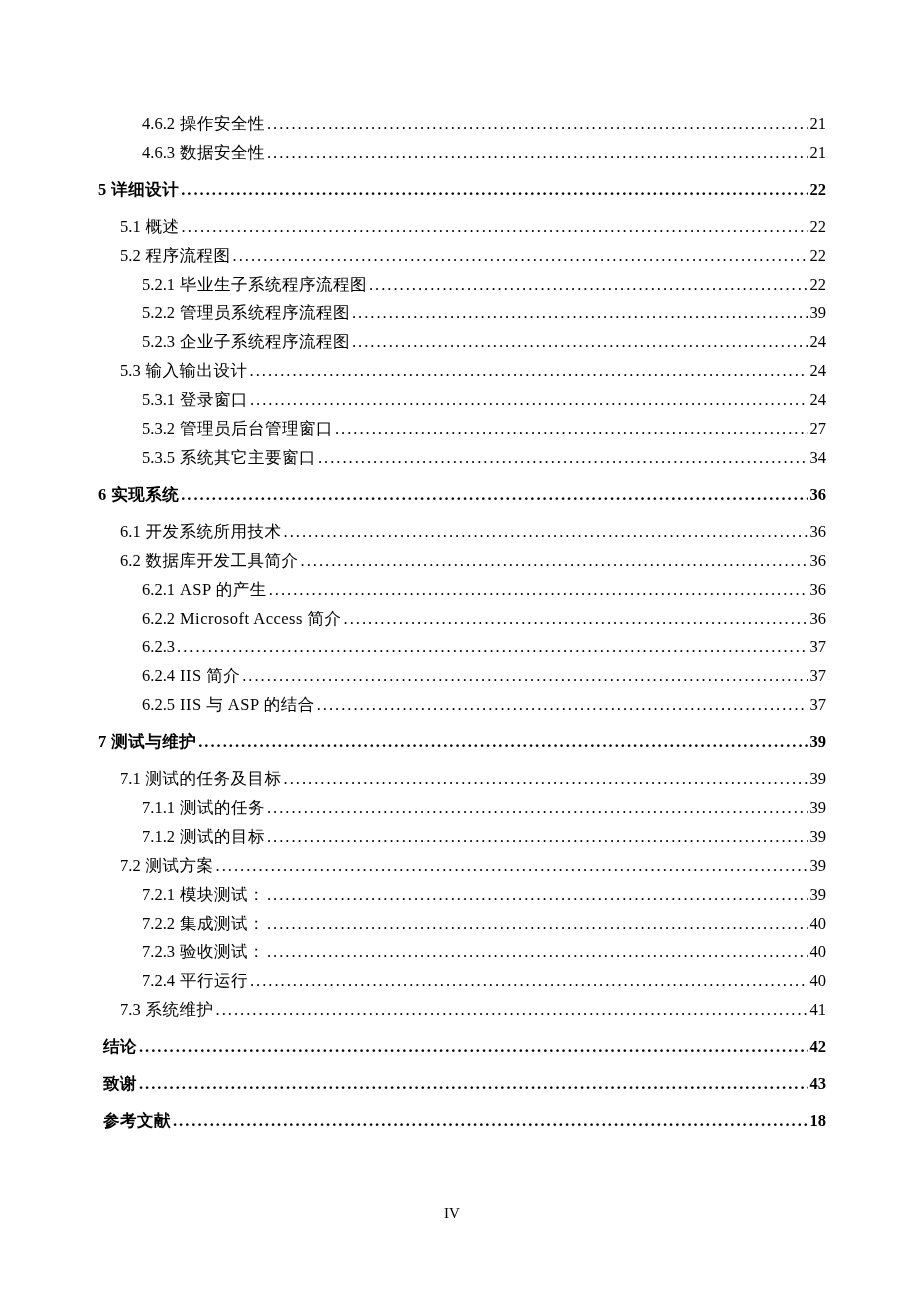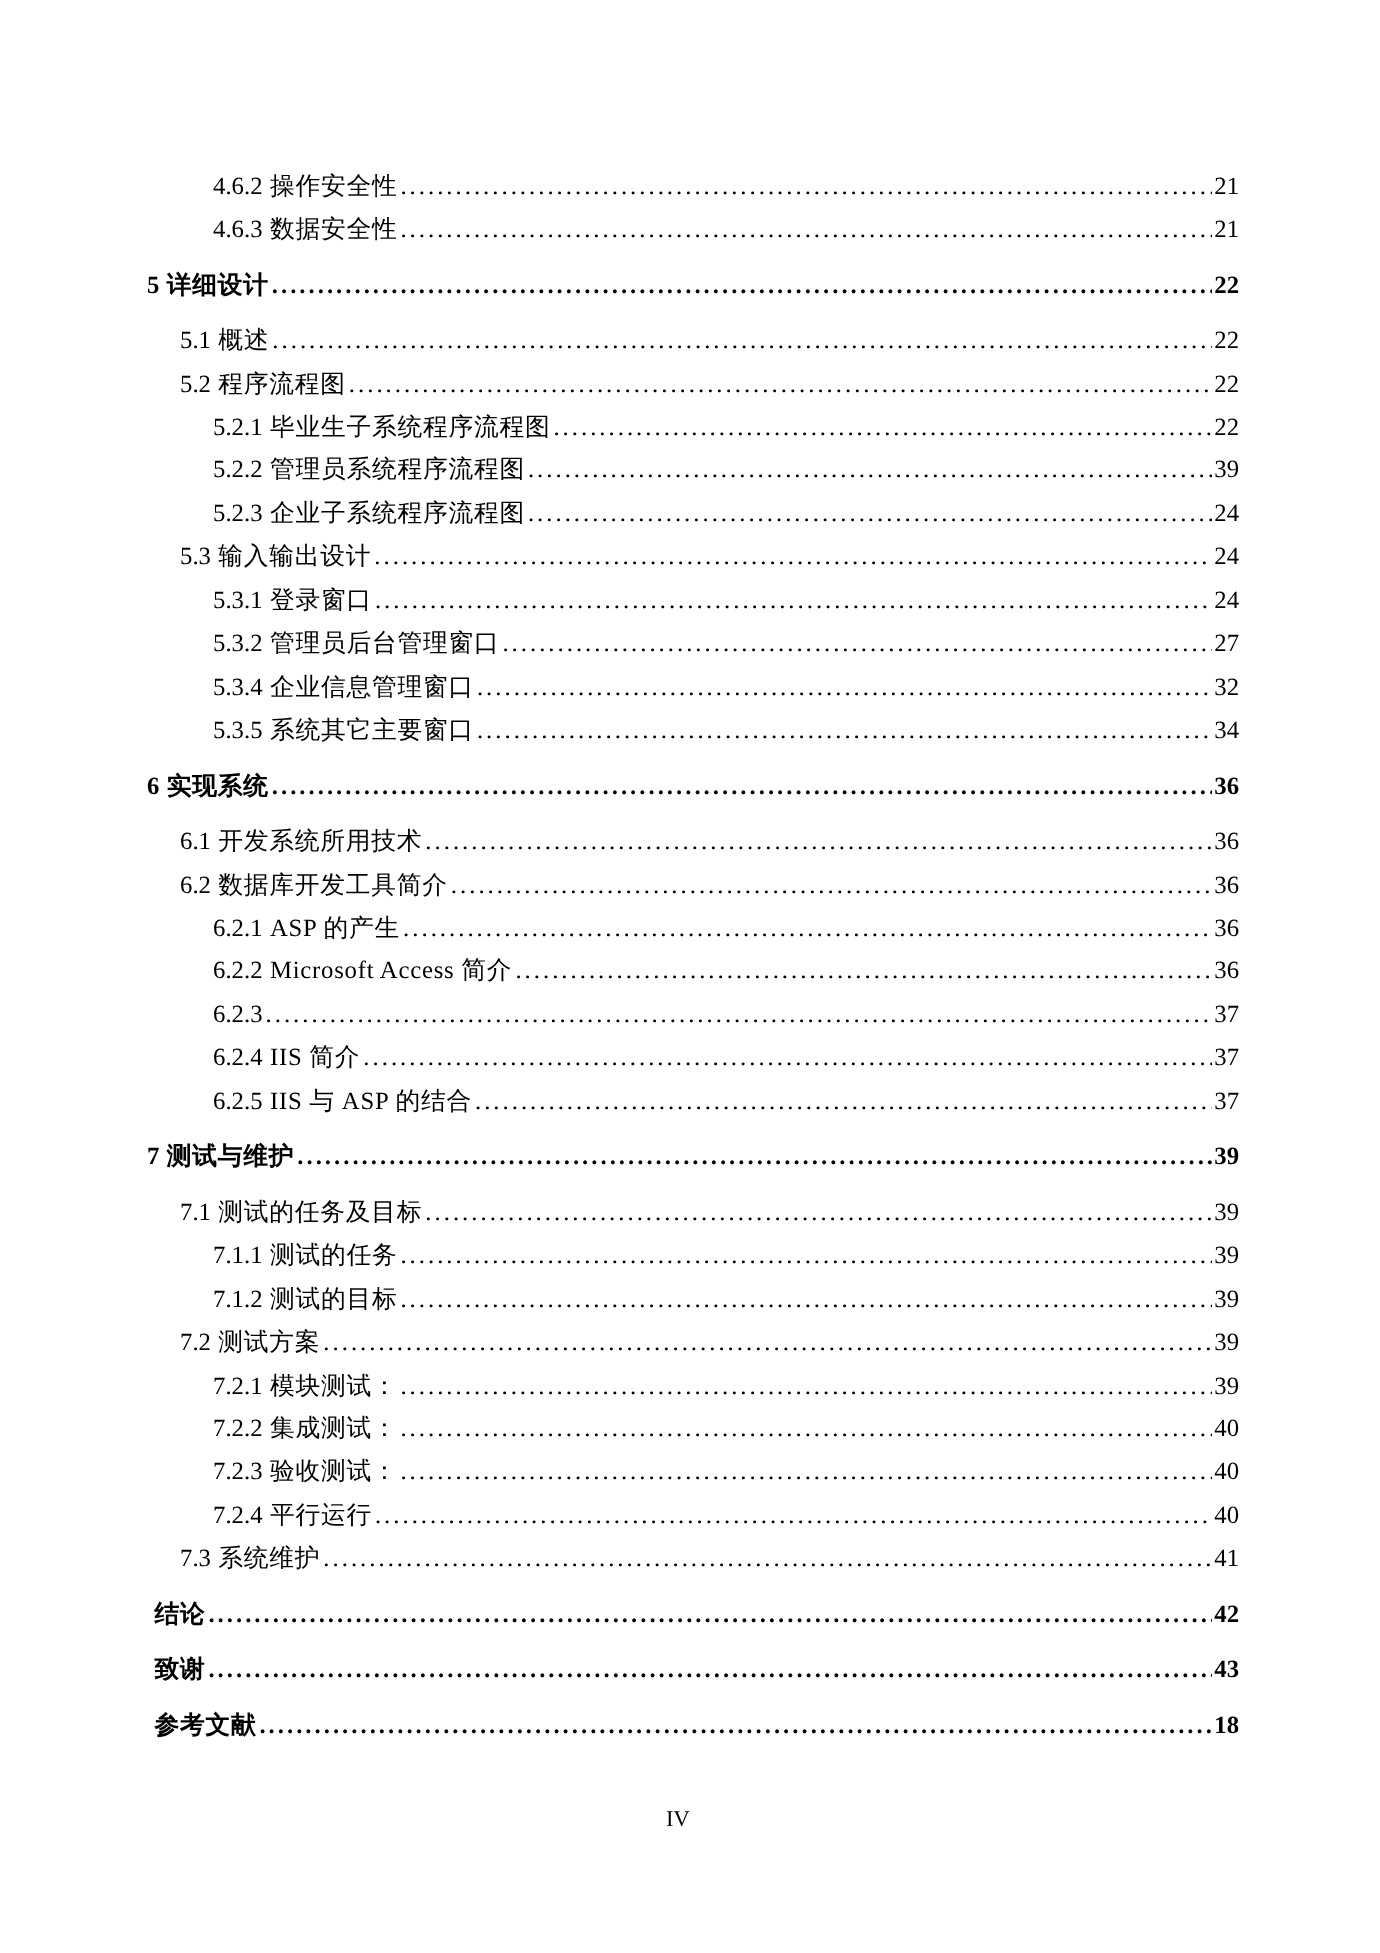--- a/index.html
+++ b/index.html
@@ -140,26 +140,20 @@
       <span class="toc-dots"></span>
       <span class="toc-page">24</span>
     </div>
     <div class="toc-line level-2">
       <span class="toc-num">5.3.2</span>
       <span class="toc-title">管理员后台管理窗口</span>
       <span class="toc-dots"></span>
       <span class="toc-page">27</span>
     </div>
     <div class="toc-line level-2">
-      <span class="toc-num">5.3.4</span>
-      <span class="toc-title">企业信息管理窗口</span>
-      <span class="toc-dots"></span>
-      <span class="toc-page">32</span>
-    </div>
-    <div class="toc-line level-2">
       <span class="toc-num">5.3.5</span>
       <span class="toc-title">系统其它主要窗口</span>
       <span class="toc-dots"></span>
       <span class="toc-page">34</span>
     </div>
     <div class="section-gap"></div>
     <div class="toc-line level-0">
       <span class="toc-num">6</span>
       <span class="toc-title">实现系统</span>
       <span class="toc-dots"></span>

